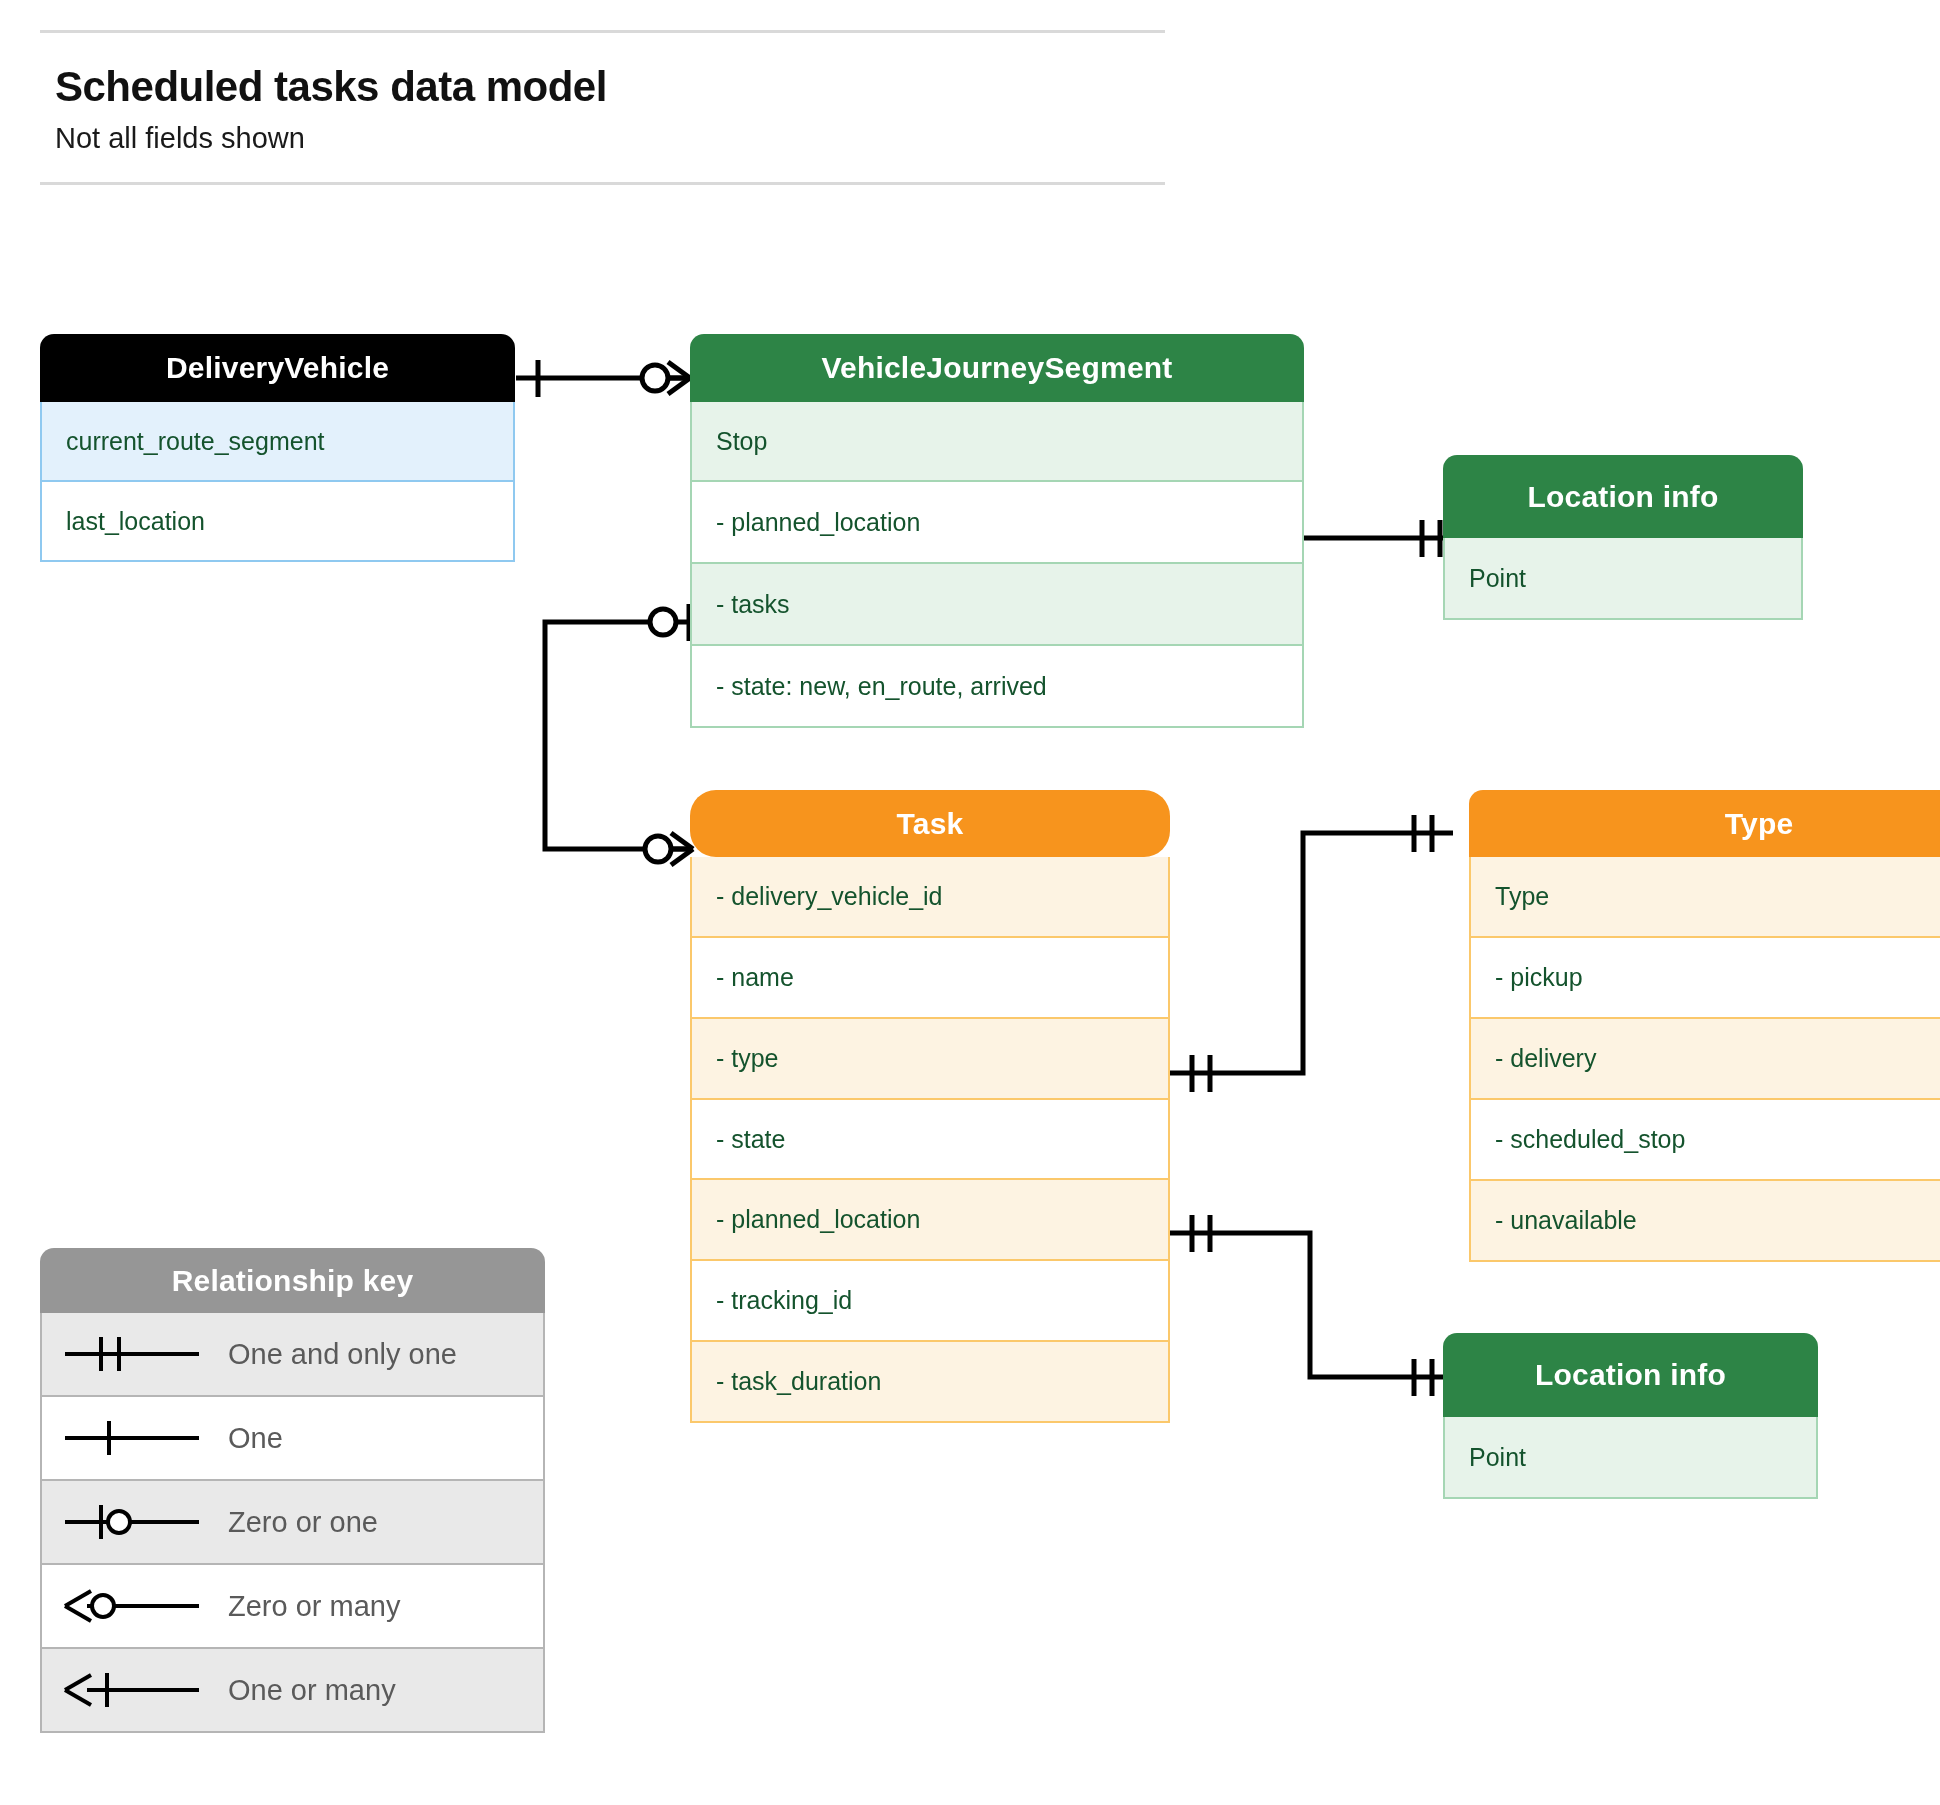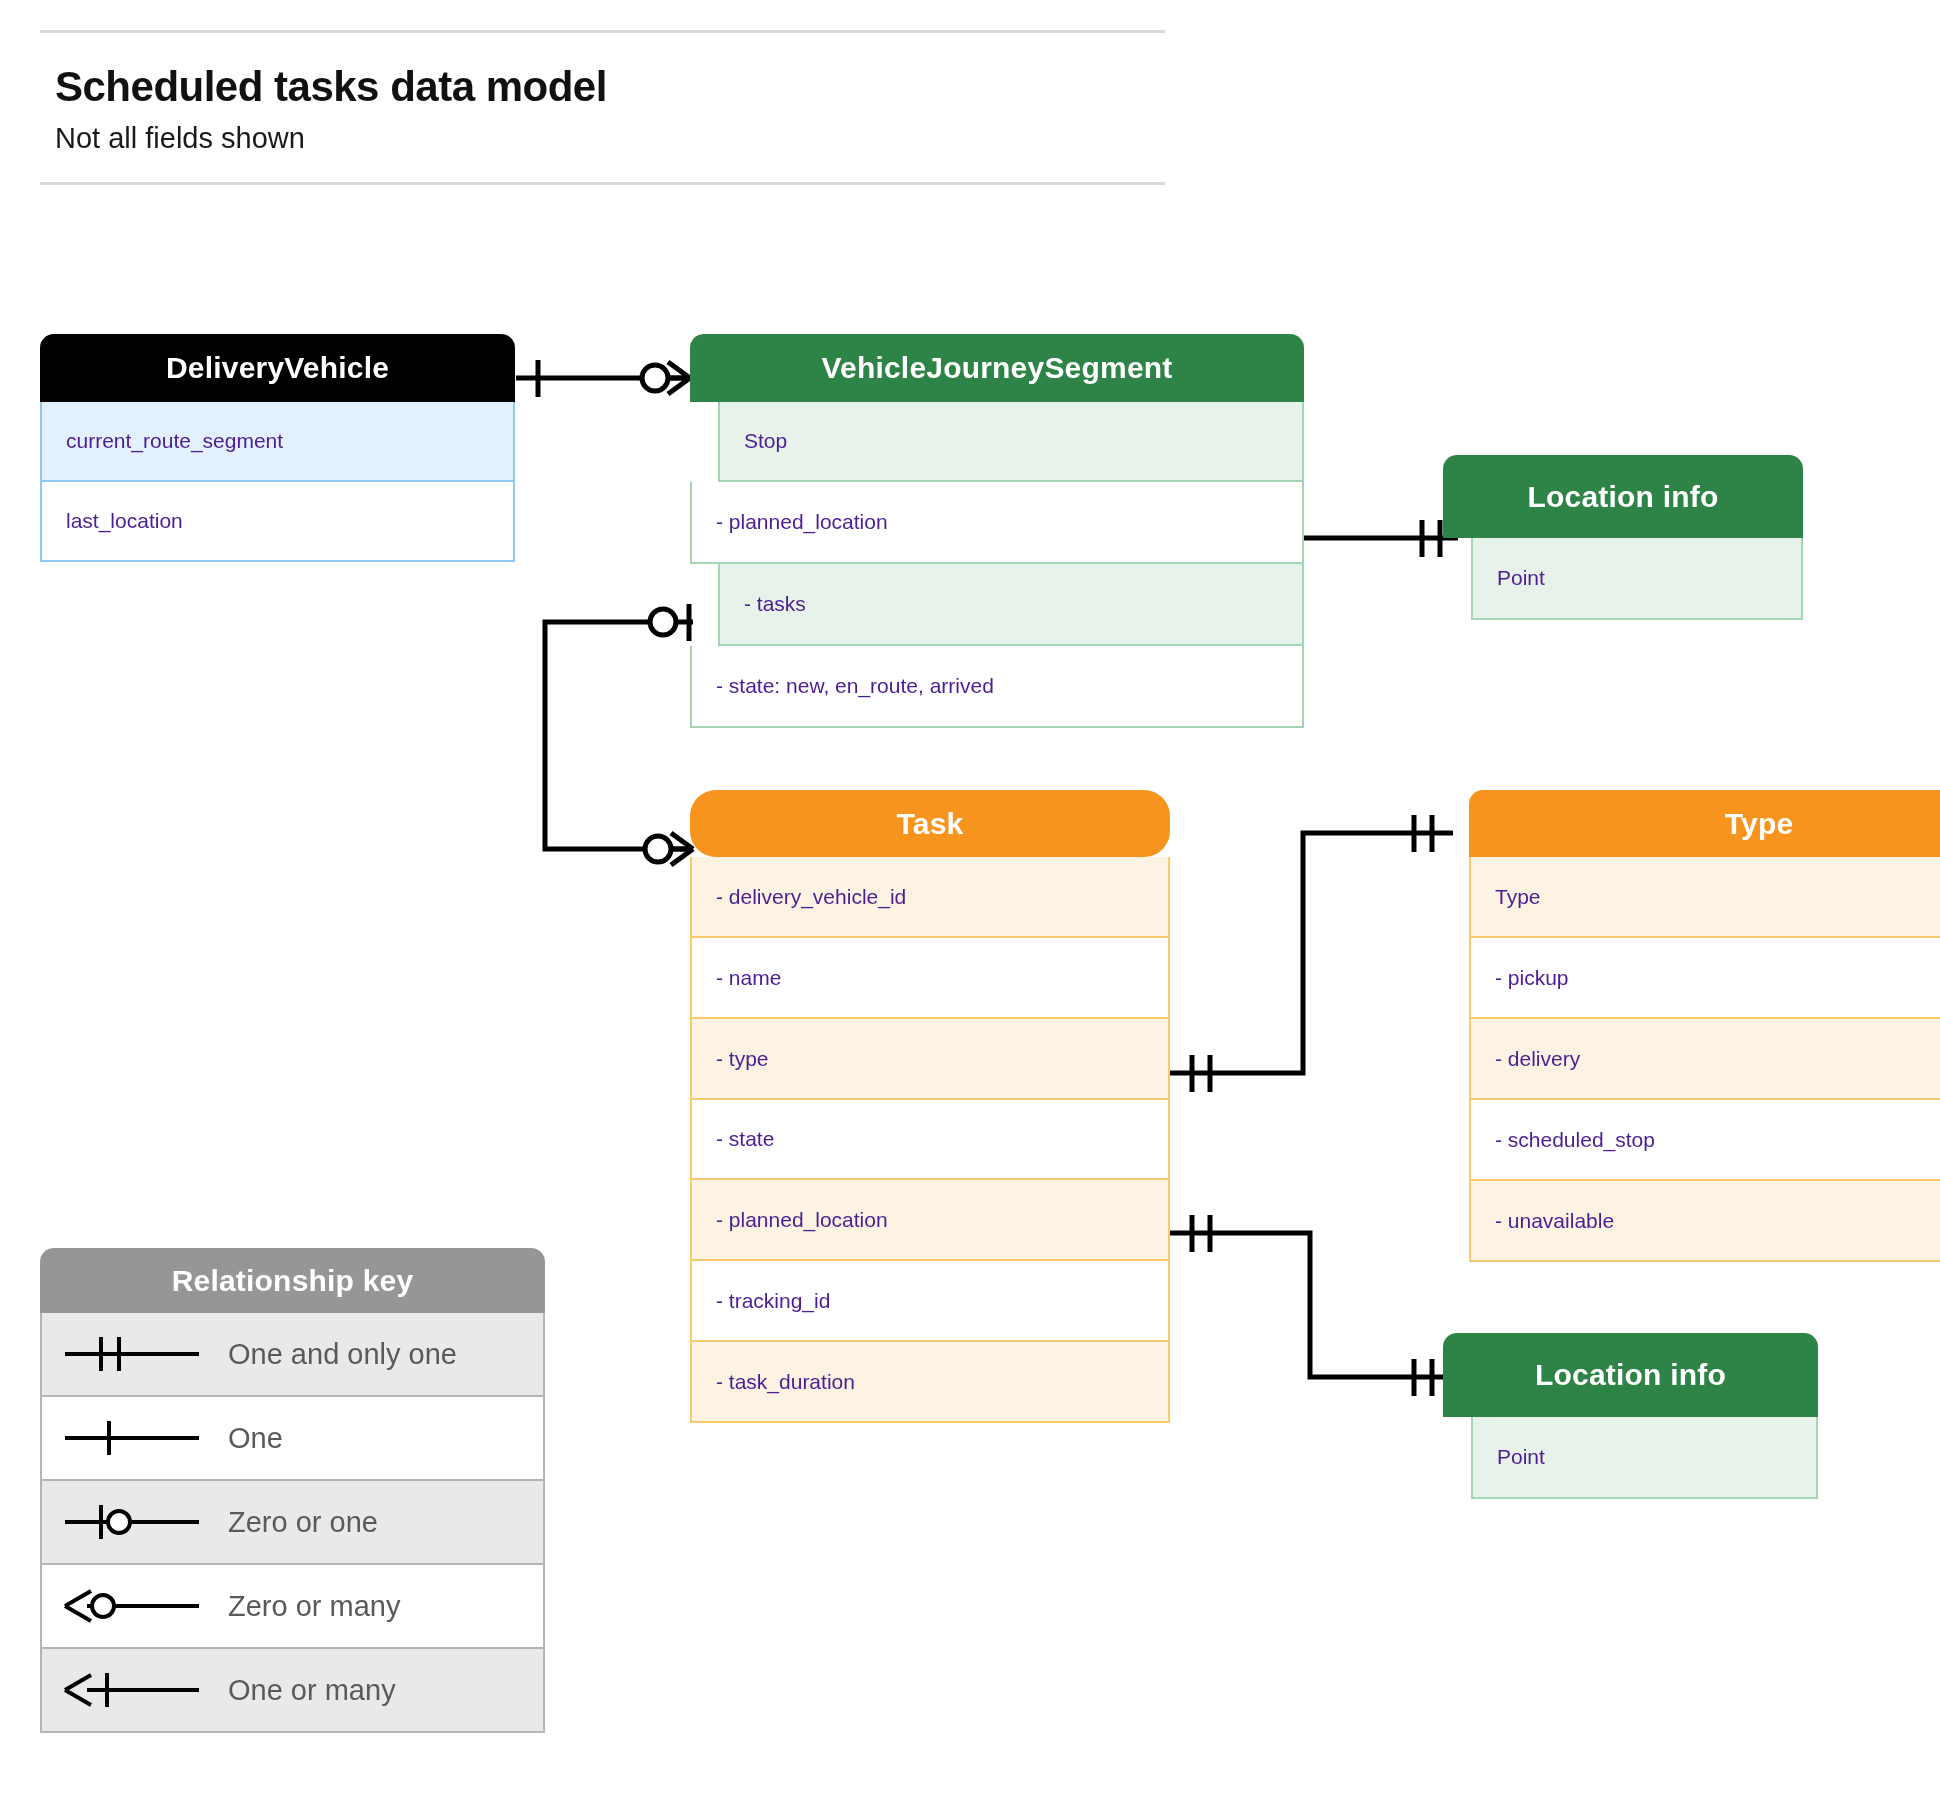--- a/index.html
+++ b/index.html
@@ -29,39 +29,39 @@
     color:#ffffff;
     font-weight:bold;
     font-size:30px;
     border-radius:14px 14px 0 0;
     display:flex;align-items:center;justify-content:center;
     letter-spacing:0.2px;
   }
   .entity .erow{
     box-sizing:border-box;
     display:flex;align-items:center;
-    font-size:21px;
-    color:#4c1d95;
+    font-size:25px;
+    color:#14532d;
     border-left:2px solid;
     border-right:2px solid;
     border-bottom:2px solid;
     padding-left:24px;
     white-space:nowrap;
   }
   .entity .erow.last{border-bottom-width:2px;}
 
   
   .th-blue .ehead{background:#000000;}
   .th-blue .erow{border-color:#8fc9f0;}
   .th-blue .erow.odd{background:#e3f1fc;}
   .th-blue .erow.even{background:#ffffff;}
   
   .th-green .ehead{background:#2d8446;}
   .th-green .erow{border-color:#a5d6b4;}
-  .th-green .erow.odd{background:#e7f3ea;margin-left:28px;}
+  .th-green .erow.odd{background:#e7f3ea;}
   .th-green .erow.even{background:#ffffff;}
   
   .th-orange .ehead{background:#f7941d;}
   .th-orange .erow{border-color:#fbc86b;}
   .th-orange .erow.odd{background:#fdf3e2;}
   .th-orange .erow.even{background:#ffffff;}
   
   .th-grey .ehead{background:#969696;}
   .th-grey .erow{border-color:#b5b5b5;}
   .th-grey .erow.odd{background:#e9e9e9;}

